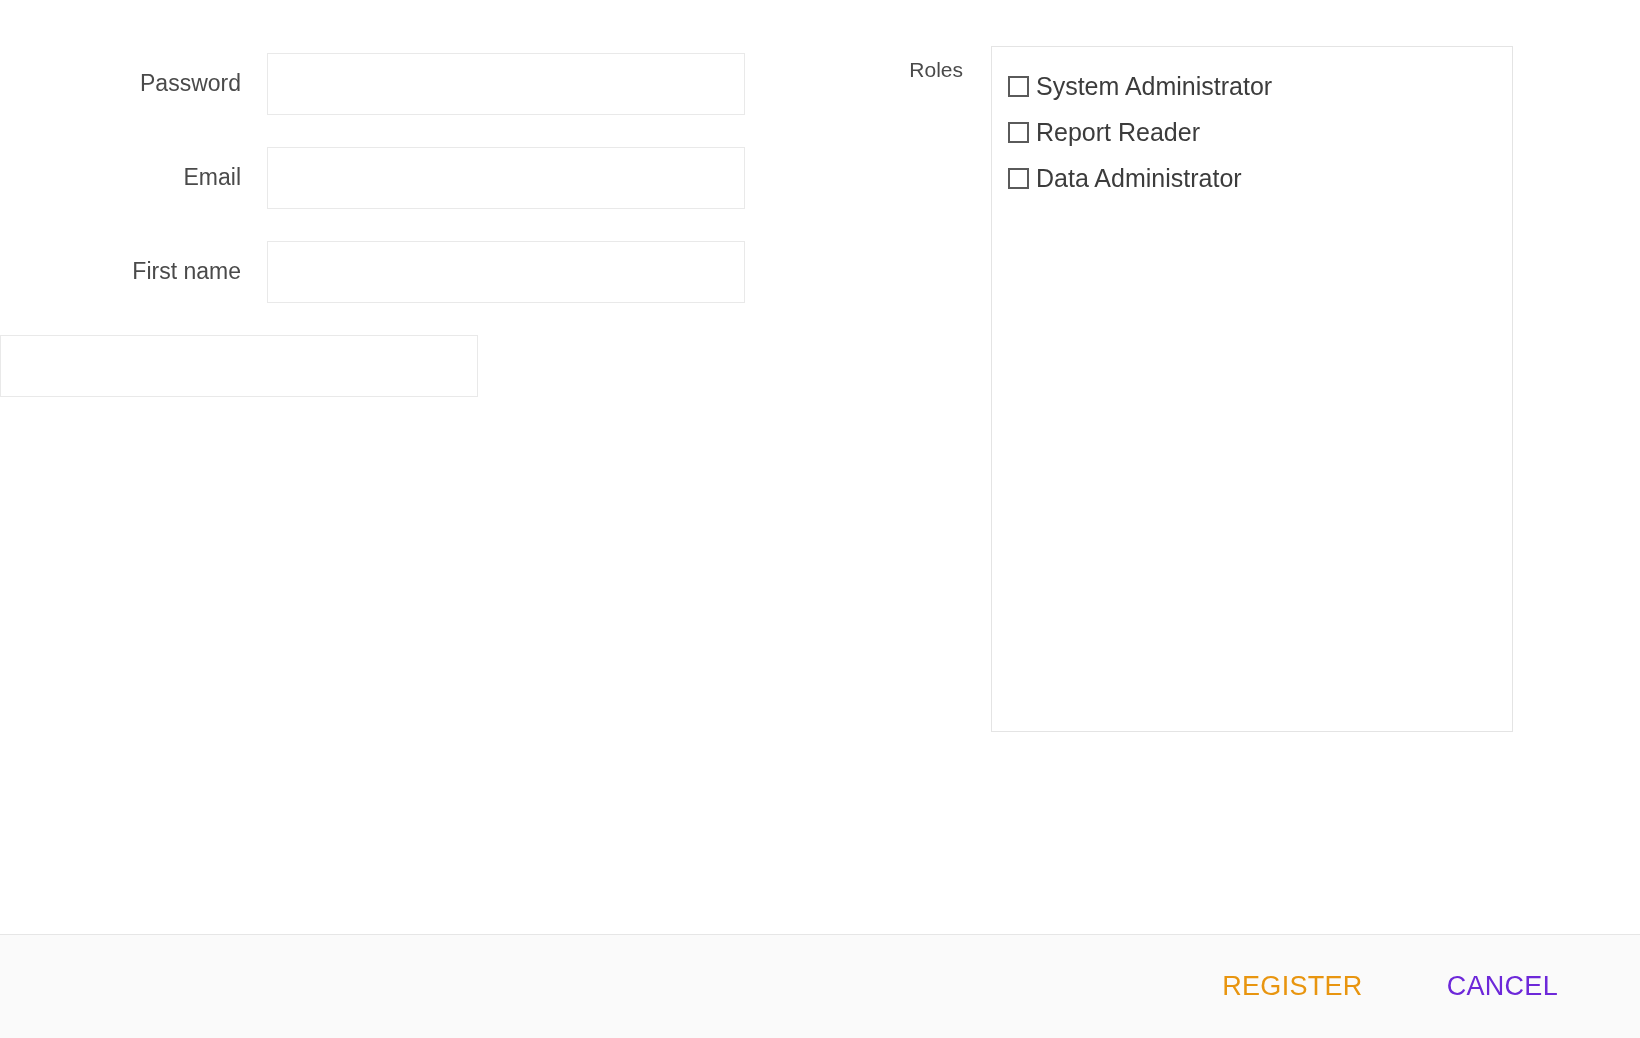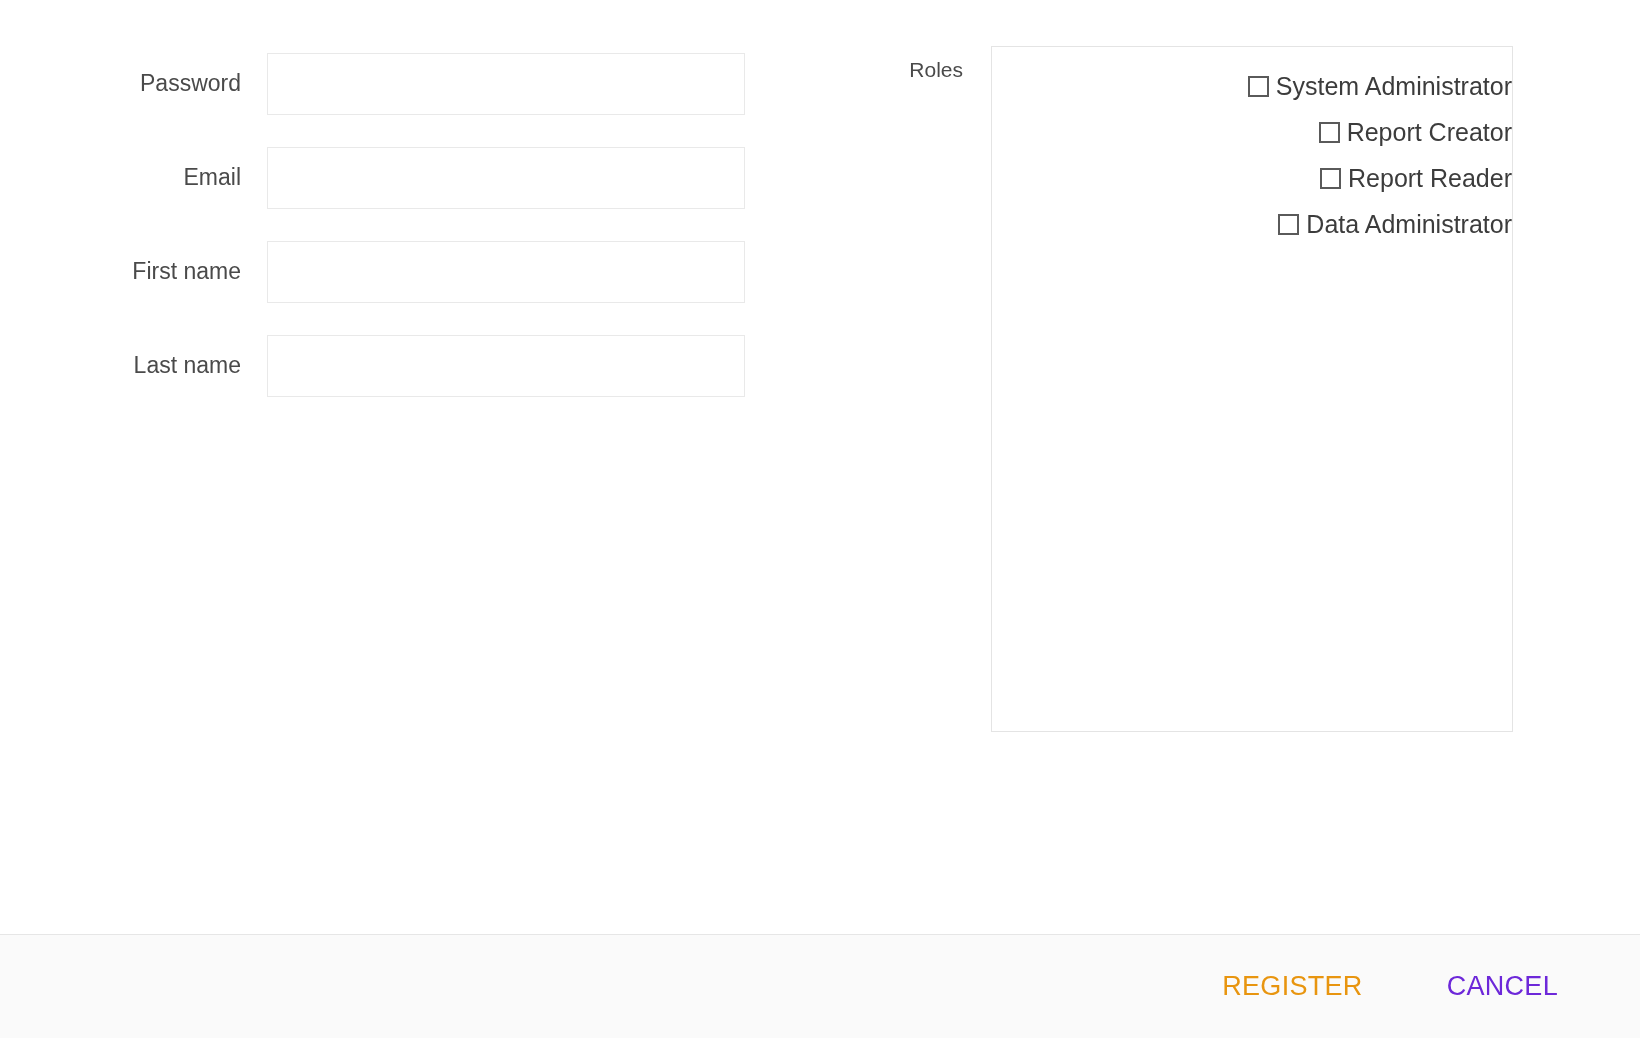--- a/index.html
+++ b/index.html
@@ -129,21 +129,20 @@
     border: 1px solid #e4e4e4;
     background: #ffffff;
     padding: 16px 0 0 16px;
     overflow: hidden;
   }
   .role-item {
     display: flex;
     align-items: center;
     height: 46px;
     cursor: pointer;
-    justify-content: flex-end;
   }
   .role-checkbox {
     width: 21px;
     height: 21px;
     box-sizing: border-box;
     border: 2px solid #5a5a5a;
     background: #ffffff;
     flex: 0 0 21px;
     margin-right: 7px;
     position: relative;
@@ -221,39 +220,34 @@
         <div class="field-label">Email</div>
         <input class="field-input" type="text" value="" placeholder="" style="">
       </div>
 
       <div class="form-row">
         <div class="field-label">First name</div>
         <input class="field-input" type="text" value="" placeholder="" style="">
       </div>
 
       <div class="form-row">
-        <div class="field-label">Last name</div>
         <input class="field-input" type="text" value="" placeholder="" style="">
       </div>
 
     </div>
 
     <div class="roles-block" style="top:46px;">
       <div class="roles-label">Roles</div>
       <div class="roles-panel">
 
         <div class="role-item">
           <span class="role-checkbox"></span>
           <span class="role-text">System Administrator</span>
         </div>
 
-        <div class="role-item">
-          <span class="role-checkbox"></span>
-          <span class="role-text">Report Creator</span>
-        </div>
 
         <div class="role-item">
           <span class="role-checkbox"></span>
           <span class="role-text">Report Reader</span>
         </div>
 
         <div class="role-item">
           <span class="role-checkbox"></span>
           <span class="role-text">Data Administrator</span>
         </div>

